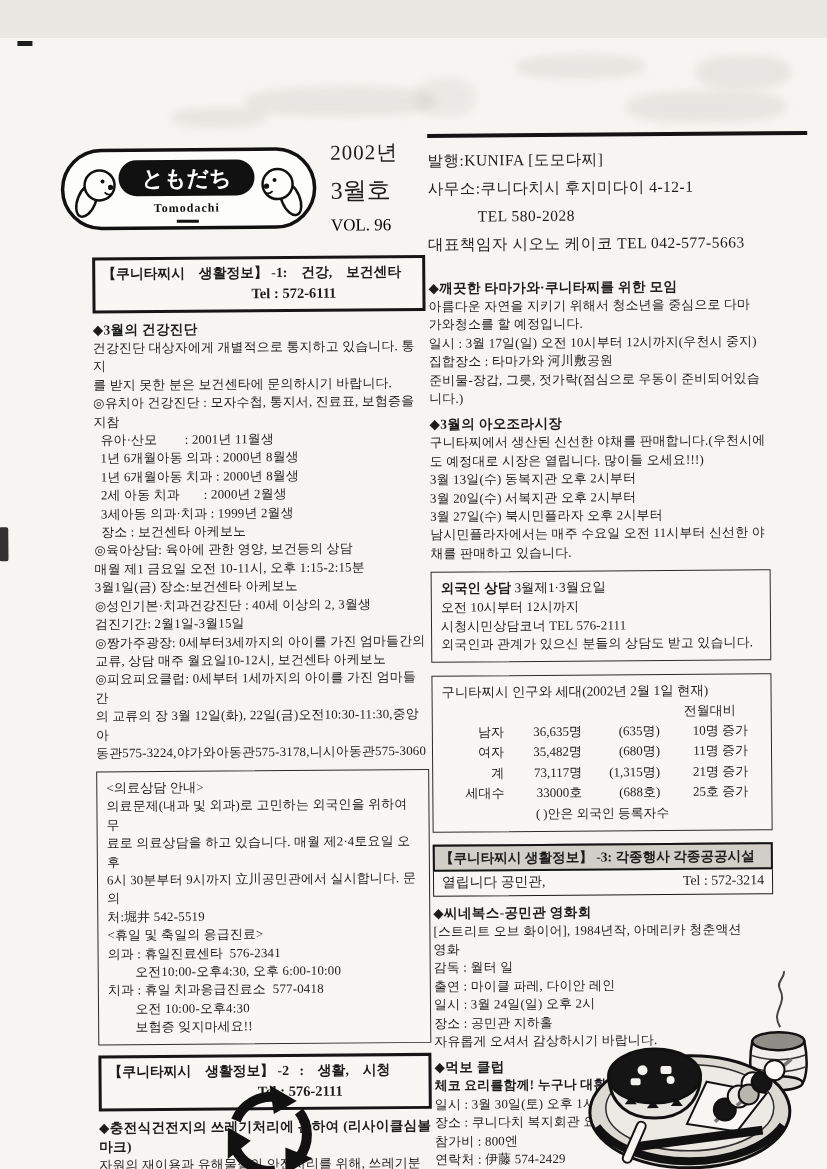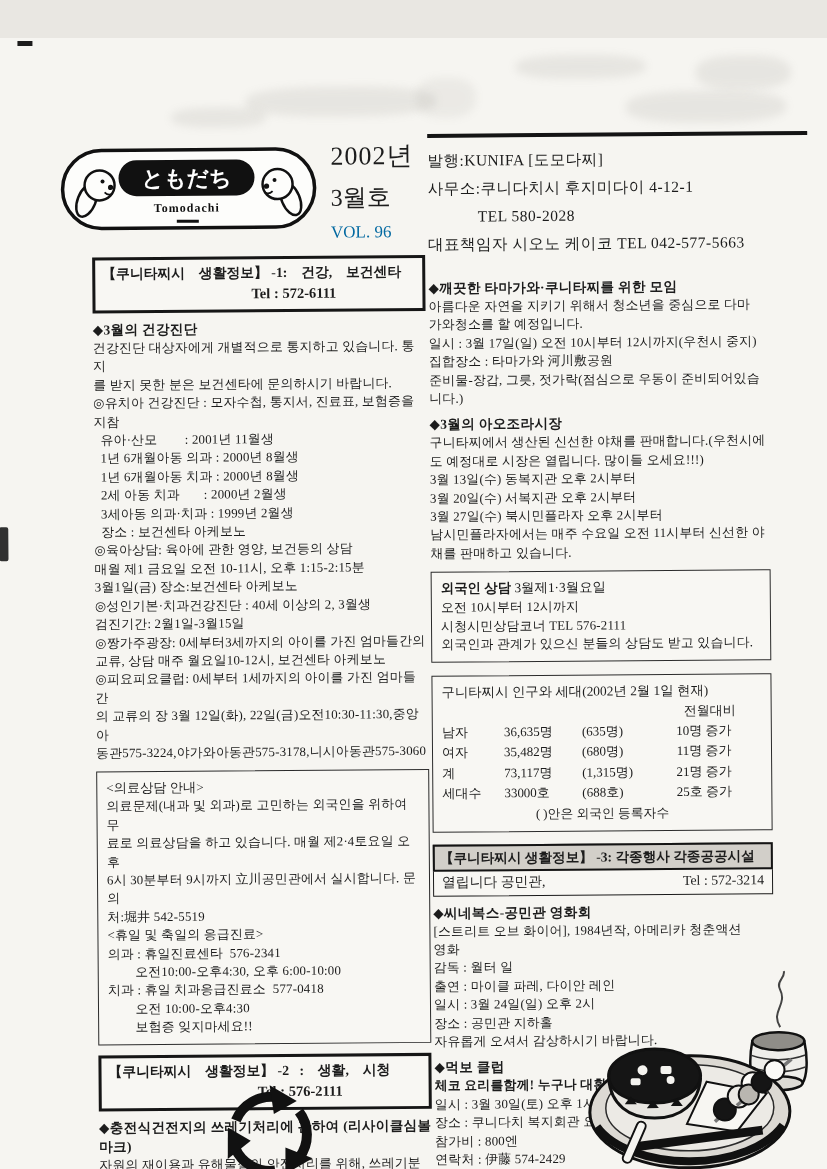--- a/index.html
+++ b/index.html
@@ -12,23 +12,23 @@
   }
   .tilt { position:absolute; inset:0; transform:rotate(-0.45deg); }
 
   
   .smudge { position:absolute; background:#8e8b84; filter:blur(4px); opacity:.14; border-radius:40%; }
   .mark { position:absolute; background:#1c1c1c; }
 
   
   .logo { position:absolute; left:62px; top:100px; }
   .issue { position:absolute; left:334px; top:100px; width:92px; }
-  .issue .yr { font-size:26px; letter-spacing:1px; }
+  .issue .yr { font-size:21px; letter-spacing:1px; }
   .issue .mo { font-size:24px; margin-top:8px; }
-  .issue .vol { font-size:17px; margin-top:9px; color:#0369a1; }
+  .issue .vol { font-size:17px; margin-top:9px; color:#000000; }
   .publisher { position:absolute; left:431px; top:96px; width:380px; border-top:4px solid #141414; padding-top:9px; }
   .publisher .pline { font-size:15.5px; line-height:28px; letter-spacing:.5px; }
   .publisher .indent { padding-left:50px; }
 
   
   .col-left  { position:absolute; left:95px;  top:213px; width:333px; }
   .col-right { position:absolute; left:431px; top:241px; width:340px; }
   .line { font-size:12.9px; line-height:18.4px; white-space:pre-wrap; letter-spacing:.2px; }
   .heading { font-weight:bold; font-size:13.6px; line-height:19px; margin-top:7px; letter-spacing:.3px; }
   .subbold { font-weight:bold; }
@@ -36,24 +36,24 @@
   .info-box { border:3px solid #161616; padding:4px 7px 6px; font-weight:bold; margin-top:4px; background:#f8f7f3; }
   .info-box .ib-title { font-size:13.8px; line-height:20px; white-space:pre-wrap; }
   .info-box .ib-tel { font-size:14.5px; text-align:center; padding-left:70px; line-height:20px; }
 
   .plain-box { border:1.5px solid #2b2b2b; padding:6px 9px 7px; margin-top:9px; background:#f8f7f3; }
   .plain-box .bx-title { font-size:13.2px; line-height:19px; }
 
   .fbox-title { font-size:13.4px; line-height:20px; }
 
   .pop-row { display:flex; font-size:13px; line-height:20.5px; }
-  .pop-row .pl  { width:62px; }
-  .pop-row .pc  { width:78px; }
-  .pop-row .pf  { width:78px; text-align:left; }
-  .pop-row .pch { flex:1; text-align:center; padding-right:14px; }
+  .pop-row .pl  { width:62px;text-align:right; }
+  .pop-row .pc  { width:78px; text-align:right; }
+  .pop-row .pf  { width:78px; text-align:right; }
+  .pop-row .pch { flex:1; text-align:right; padding-right:14px; }
   .pop-head { text-align:right; padding-right:26px; font-size:13px; line-height:20px; }
   .pop-foot { text-align:center; font-size:12.8px; line-height:20px; }
 
   .ib3 { border:1.5px solid #1a1a1a; margin-top:12px; background:#f8f7f3; }
   .ib3-bar { border:2.5px solid #141414; margin:-1px; background:#d2cfc9; font-weight:bold; font-size:13.6px; line-height:21px; padding:1px 5px; }
   .ib3-sub { display:flex; justify-content:space-between; font-size:13.8px; line-height:22px; padding:1px 8px 2px; }
 
   .recycle { position:absolute; left:205px; top:1036px; }
   .food { position:absolute; left:583px; top:928px; }
 </style>

